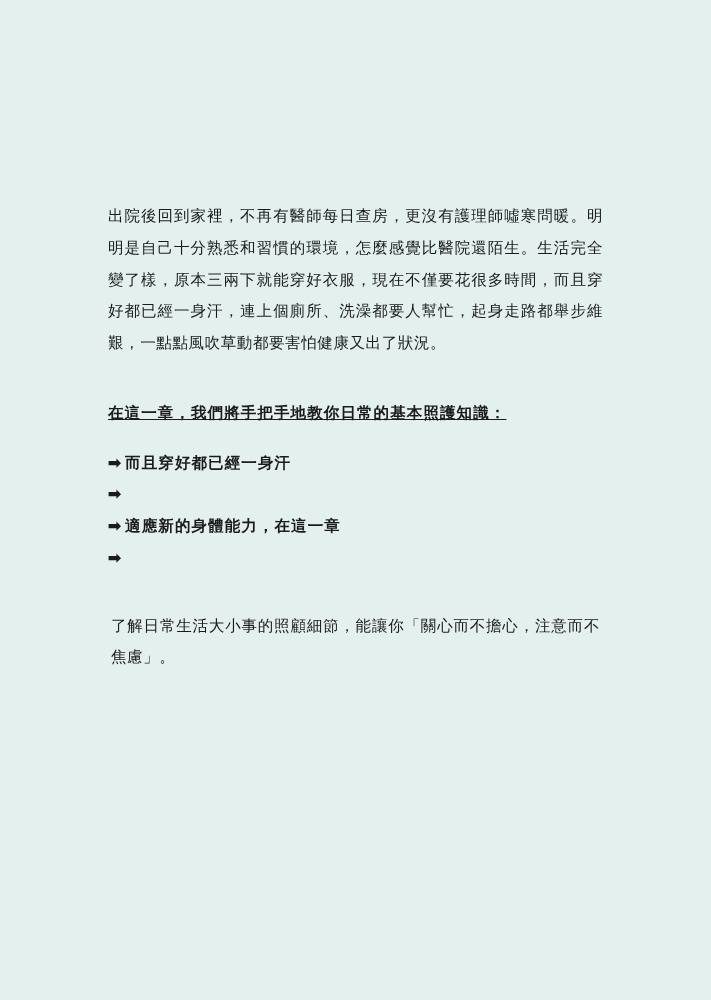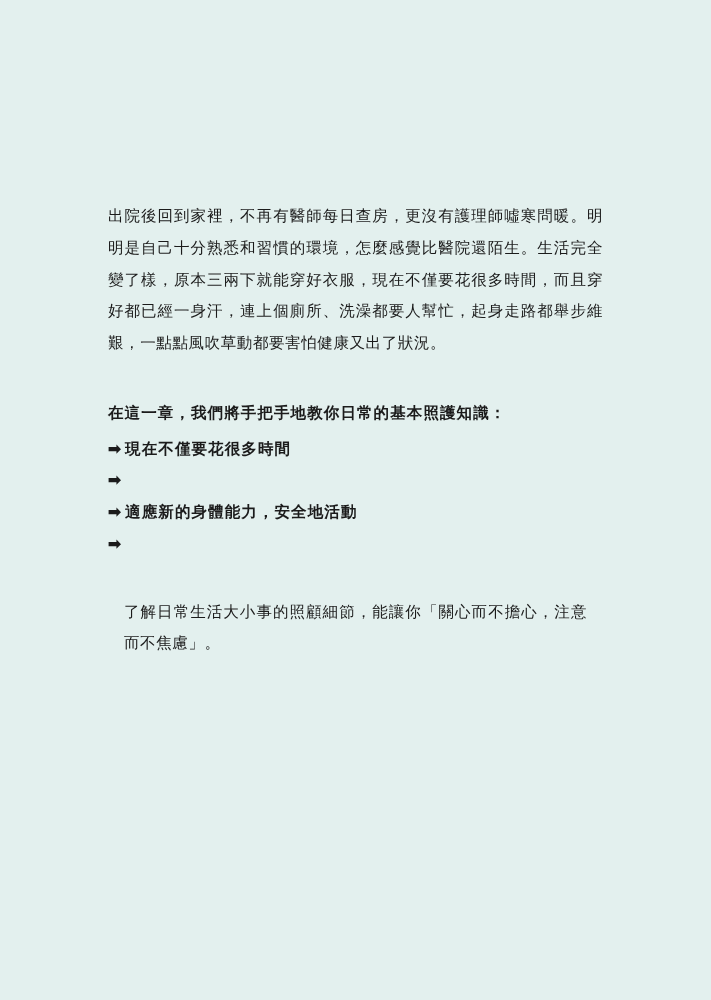--- a/index.html
+++ b/index.html
@@ -33,64 +33,65 @@
     margin-bottom: 38px;
   }
   .list-block {
     margin-bottom: 36px;
   }
   .list-heading {
     font-weight: 700;
     font-size: 15.5px;
     line-height: 2.05;
     letter-spacing: 1.1px;
-    margin: 0 0 4px 0;
+    margin: 0 0 18px 0;
+    text-decoration: underline;
   }
   .list-item {
     font-weight: 700;
     font-size: 15.5px;
     line-height: 2.05;
     letter-spacing: 1.1px;
     margin: 0;
     display: flex;
     align-items: flex-start;
   }
   .arrow-icon {
     display: inline-block;
     margin-right: 3px;
     font-weight: 700;
     font-size: 15.5px;
     line-height: 2.05;
   }
   .closing-block {
-    margin: 16px;
+    margin: 3px;
   }
 </style>
 </head>
 <body>
 
 <div class="page">
 
   <p class="body-text intro-block">出院後回到家裡，不再有醫師每日查房，更沒有護理師噓寒問暖。明明是自己十分熟悉和習慣的環境，怎麼感覺比醫院還陌生。生活完全變了樣，原本三兩下就能穿好衣服，現在不僅要花很多時間，而且穿好都已經一身汗，連上個廁所、洗澡都要人幫忙，起身走路都舉步維艱，一點點風吹草動都要害怕健康又出了狀況。</p>
 
   <div class="list-block">
     <p class="list-heading">在這一章，我們將手把手地教你日常的基本照護知識：</p>
 
     <p class="list-item">
       <span class="arrow-icon">➡</span>
-      <span>現在不僅要花很多時間</span>
+      <span>而且穿好都已經一身汗</span>
     </p>
 
     <p class="list-item">
       <span class="arrow-icon">➡</span>
     </p>
 
     <p class="list-item">
       <span class="arrow-icon">➡</span>
-      <span>適應新的身體能力，安全地活動</span>
+      <span>適應新的身體能力，在這一章</span>
     </p>
 
     <p class="list-item">
       <span class="arrow-icon">➡</span>
     </p>
   </div>
 
   <p class="body-text closing-block">了解日常生活大小事的照顧細節，能讓你「關心而不擔心，注意而不焦慮」。</p>
 
 </div>

